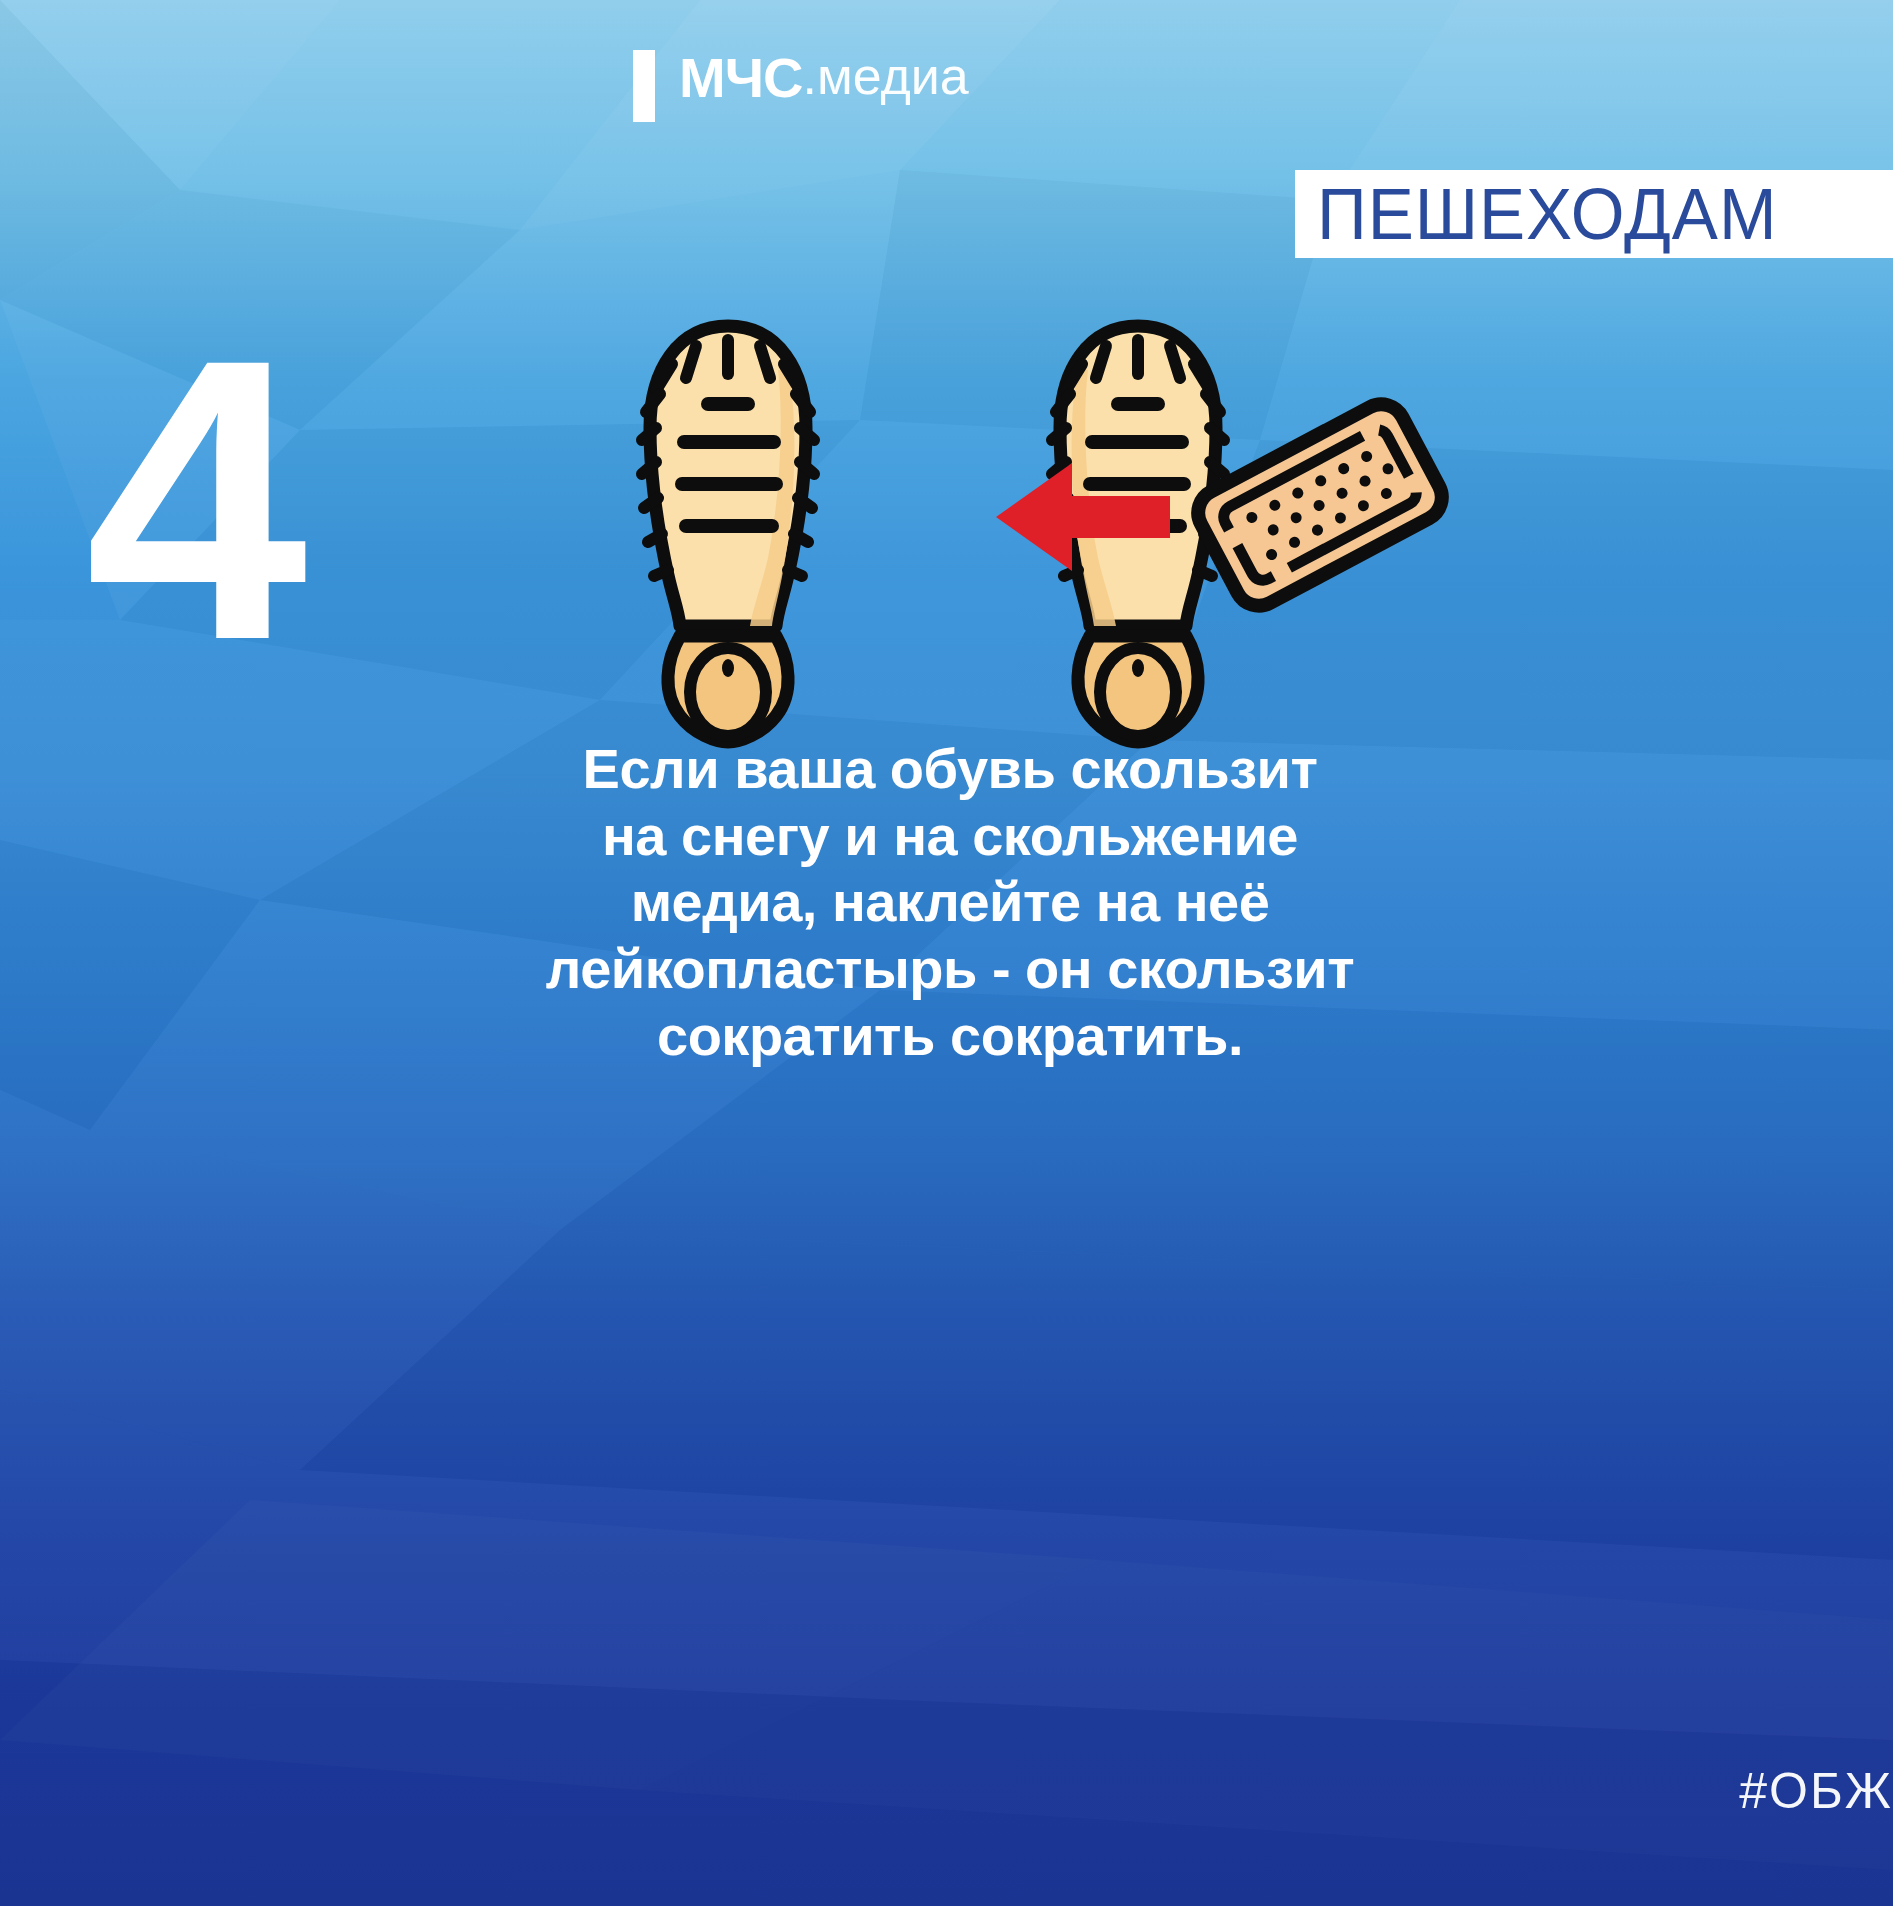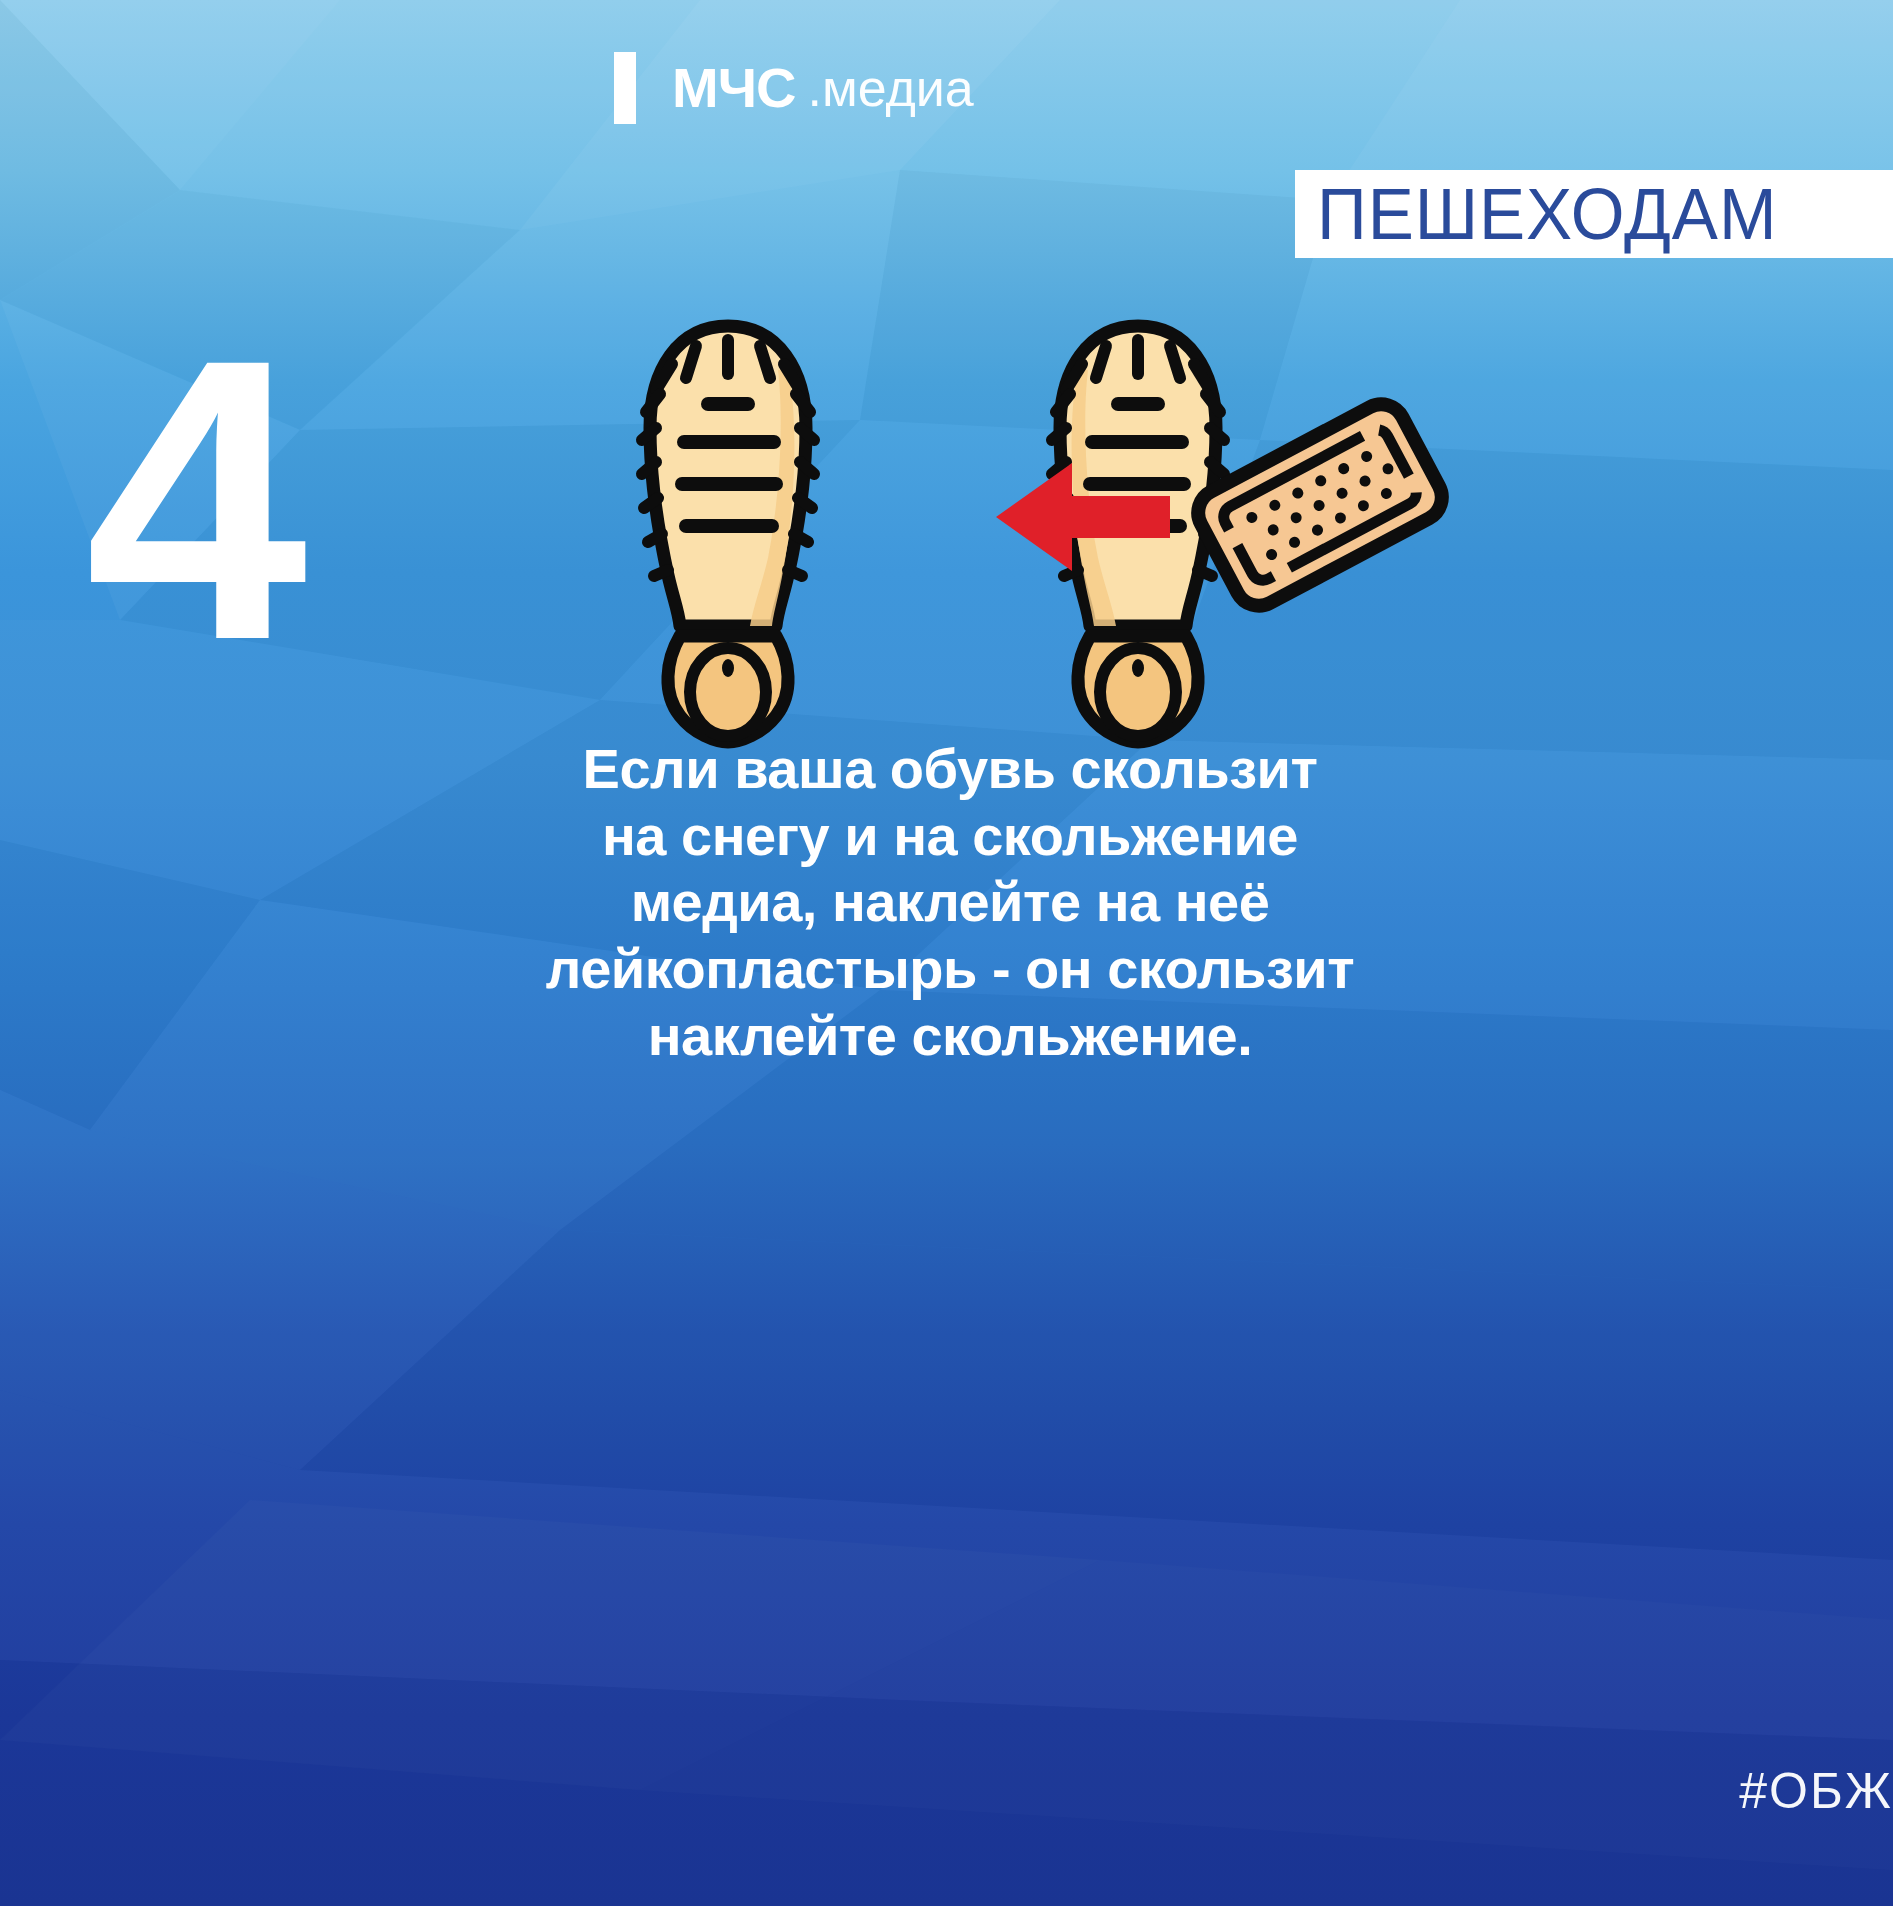--- a/index.html
+++ b/index.html
@@ -37,26 +37,25 @@
   .bg-poly {
     position: absolute;
     inset: 0;
     width: 100%;
     height: 100%;
   }
 
   
   .logo {
     position: absolute;
-    left: 614px;
+    left: 633px;
     top: 50px;
     display: flex;
-    align-items: center;
+    align-items: flex-start;
     height: 76px;
-    gap: 12px;
   }
   .logo-bar {
     width: 22px;
     height: 72px;
     background: #ffffff;
     margin-right: 24px;
   }
   .logo-strong {
     color: #ffffff;
     font-size: 56px;
@@ -296,18 +295,18 @@
           <circle cx="214" cy="146" r="5.5"></circle>
       </g>
     </g>
   </svg>
 
   <div class="headline">
     <div>Если ваша обувь скользит</div>
     <div>на снегу и на скольжение</div>
     <div>медиа, наклейте на неё</div>
     <div>лейкопластырь - он скользит</div>
-    <div>наклейте скольжение.</div>
+    <div>сократить сократить.</div>
   </div>
 
   <div class="hashtag">#ОБЖ</div>
 
 </div>
 
 </body></html>

